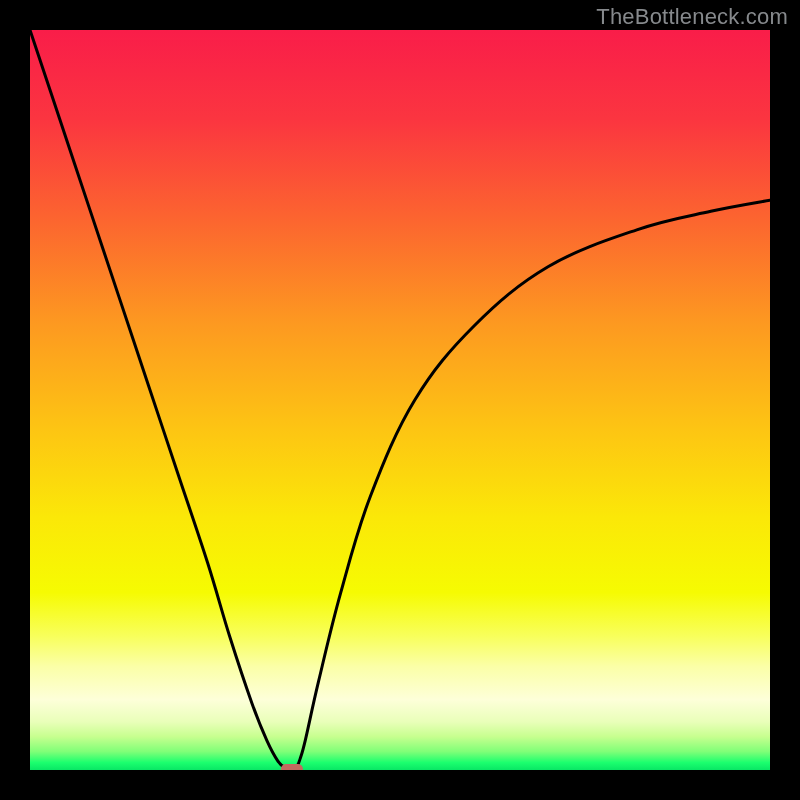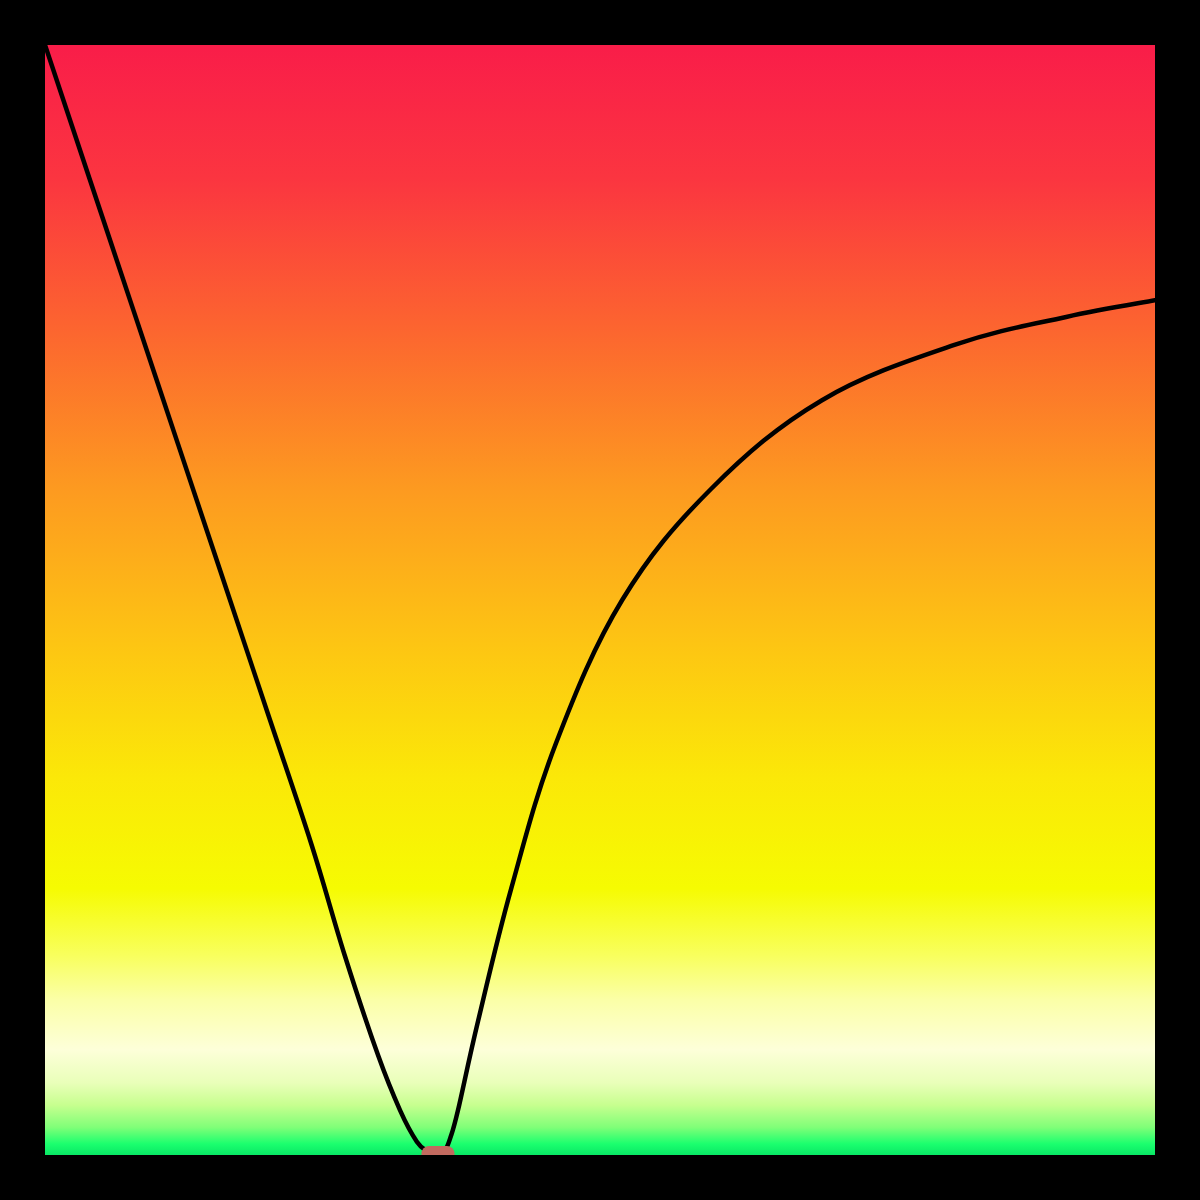--- a/index.html
+++ b/index.html
@@ -36,20 +36,21 @@
     z-index: 1;
   }
   svg {
     display: block;
   }
 </style>
 </head>
 <body>
 
 <div class="container">
+  <div class="watermark">TheBottleneck.com</div>
   <svg class="plot" viewBox="0 0 740 740" preserveAspectRatio="none">
     <defs>
       <linearGradient id="bg-grad" x1="0" y1="0" x2="0" y2="1">
           <stop offset="0.00%" stop-color="#f91d49"></stop>
           <stop offset="12.00%" stop-color="#fb3540"></stop>
           <stop offset="25.00%" stop-color="#fc6330"></stop>
           <stop offset="40.00%" stop-color="#fd9a20"></stop>
           <stop offset="55.00%" stop-color="#fdc812"></stop>
           <stop offset="66.00%" stop-color="#fbe808"></stop>
           <stop offset="76.00%" stop-color="#f6fb02"></stop>

